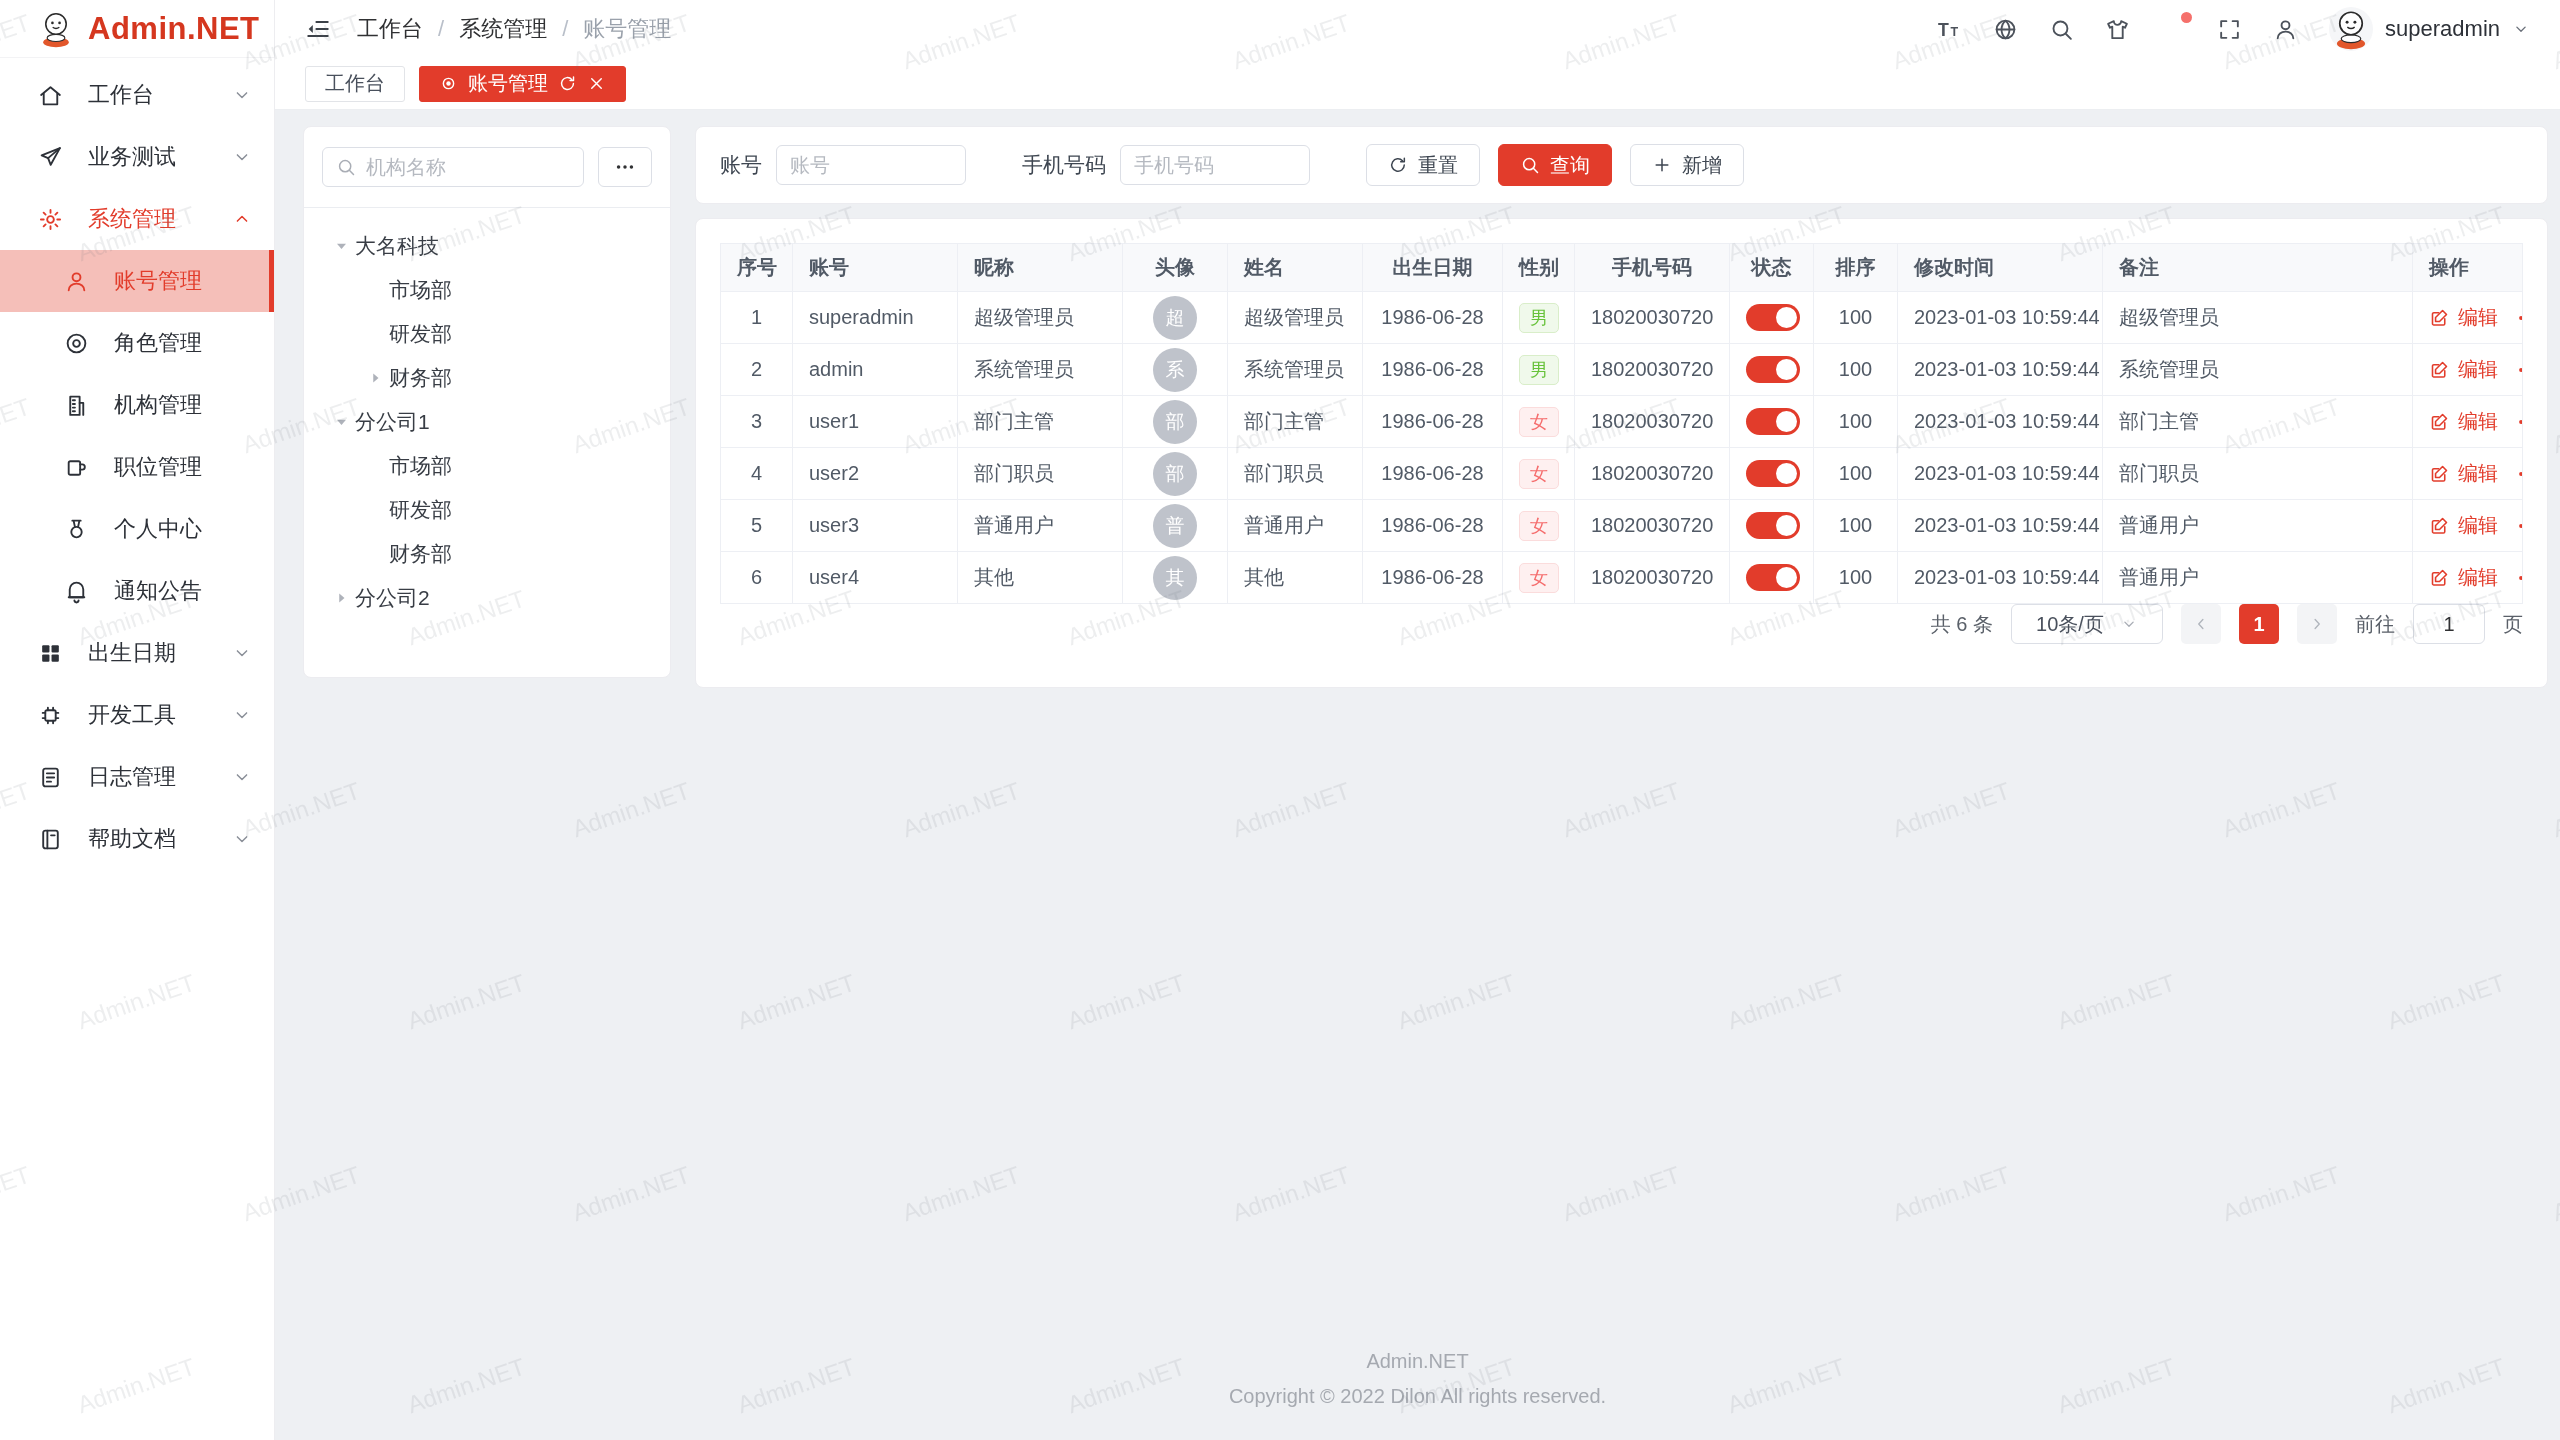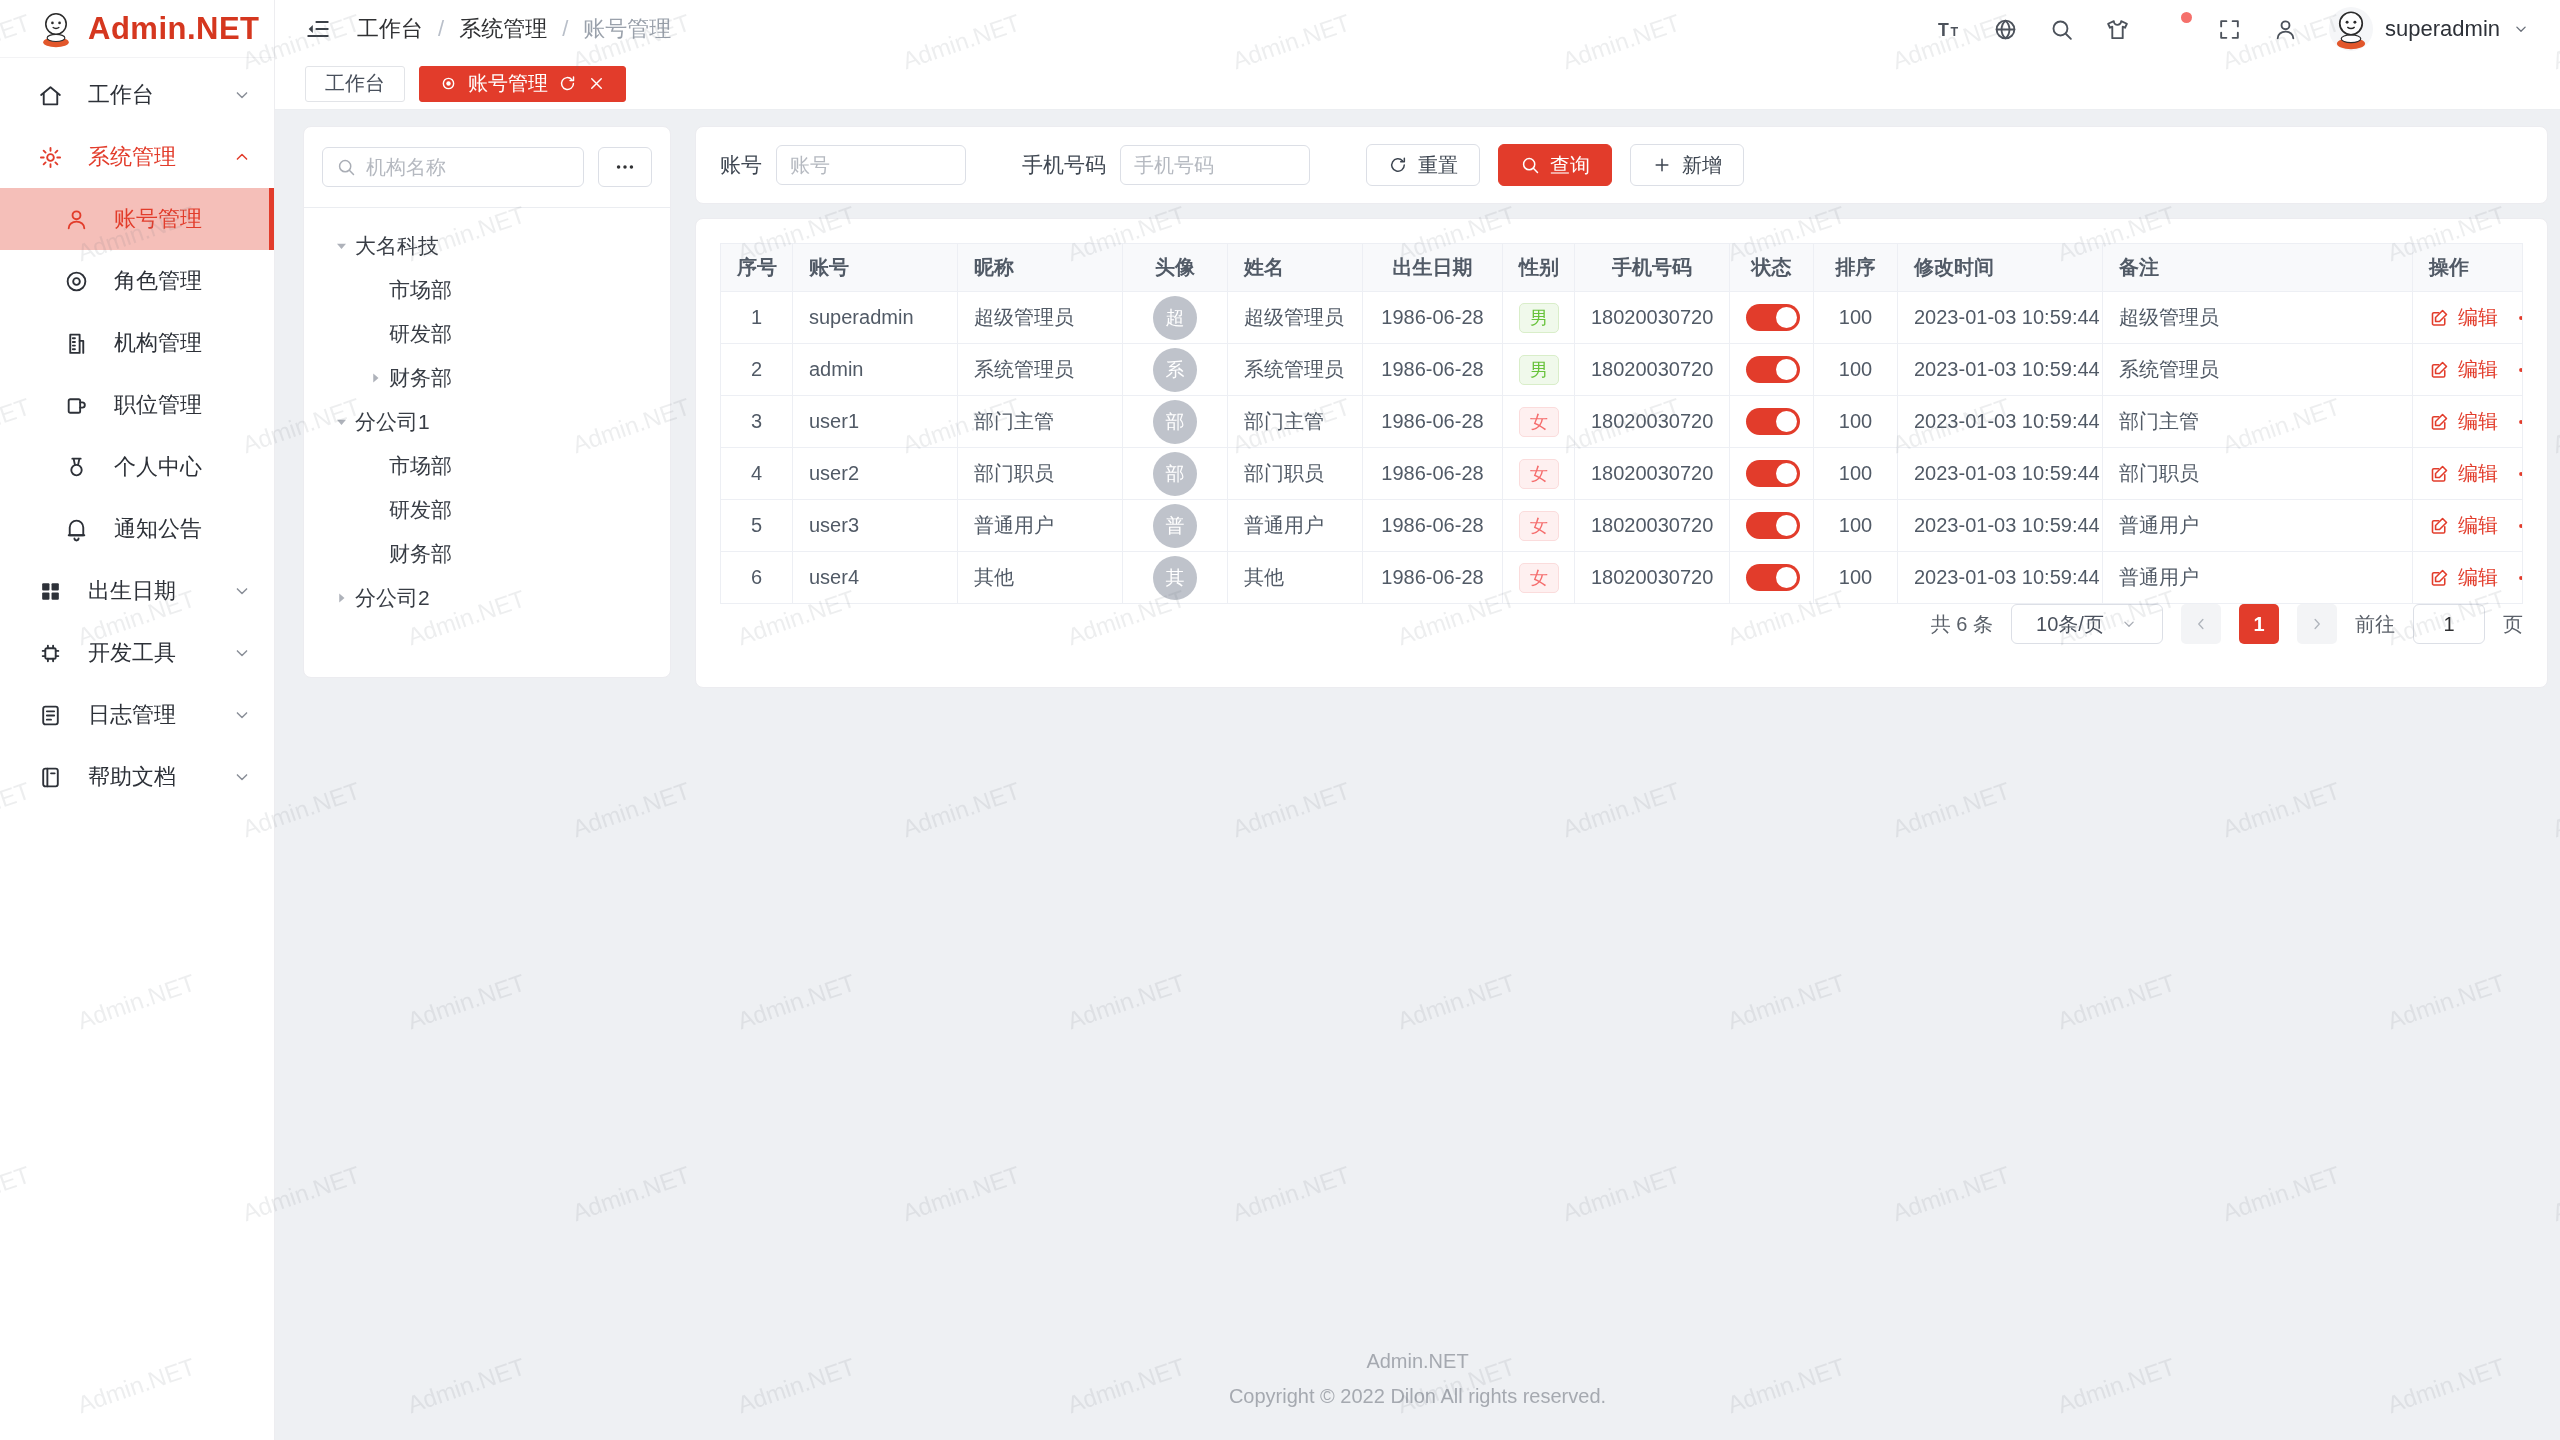--- a/index.html
+++ b/index.html
@@ -217,20 +217,34 @@
   </div>
   <nav class="menu">
       <div class="menu-item">
         <span class="mi-icon">
           <svg viewBox="0 0 24 24" fill="none" stroke="currentColor" stroke-width="1.8" stroke-linecap="round" stroke-linejoin="round">
             <path d="M3 11.5 12 4l9 7.5"></path>
             <path d="M5.5 10v10.5h13V10"></path>
           </svg>
         </span>
         <span>工作台</span>
+        <span class="mi-chev">
+          <svg viewBox="0 0 24 24" fill="none" stroke="currentColor" stroke-width="1.8" stroke-linecap="round" stroke-linejoin="round">
+            <path d="M6.5 9.5 12 15l5.5-5.5"></path>
+          </svg>
+        </span>
+      </div>
+      <div class="menu-item">
+        <span class="mi-icon">
+          <svg viewBox="0 0 24 24" fill="none" stroke="currentColor" stroke-width="1.8" stroke-linecap="round" stroke-linejoin="round">
+            <path d="M21 3 3.5 10l6.2 2.6L12.2 19 21 3z"></path>
+            <path d="M9.7 12.6 21 3"></path>
+          </svg>
+        </span>
+        <span>业务测试</span>
         <span class="mi-chev">
           <svg viewBox="0 0 24 24" fill="none" stroke="currentColor" stroke-width="1.8" stroke-linecap="round" stroke-linejoin="round">
             <path d="M6.5 9.5 12 15l5.5-5.5"></path>
           </svg>
         </span>
       </div>
       <div class="menu-item red">
         <span class="mi-icon">
           <svg viewBox="0 0 24 24" fill="none" stroke="currentColor" stroke-width="1.8" stroke-linecap="round" stroke-linejoin="round">
             <circle cx="12" cy="12" r="3.2"></circle>

